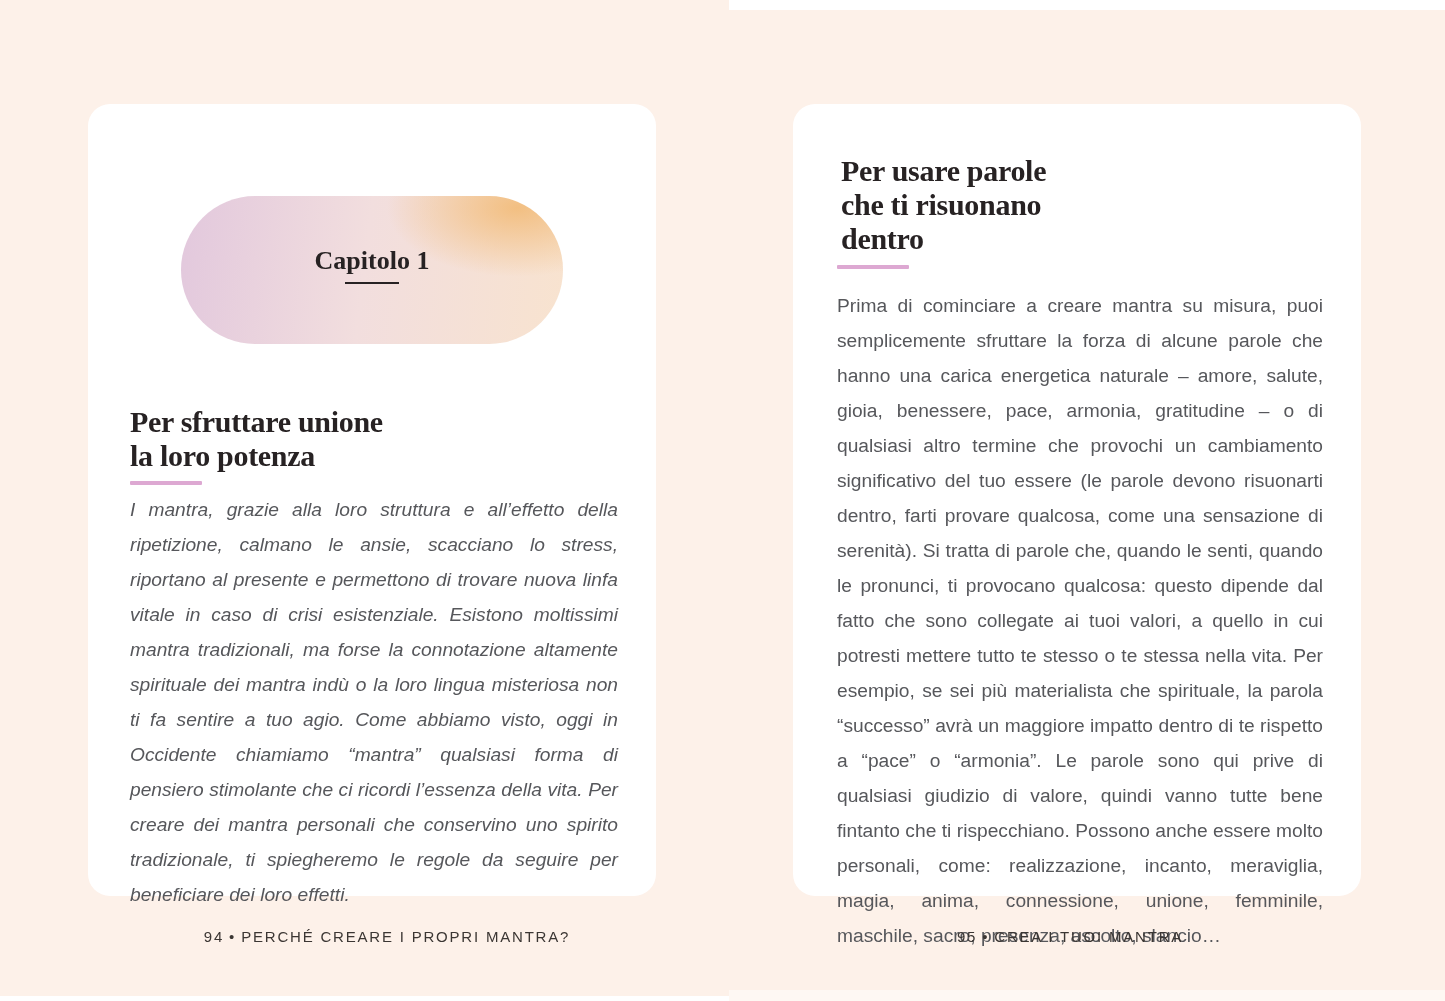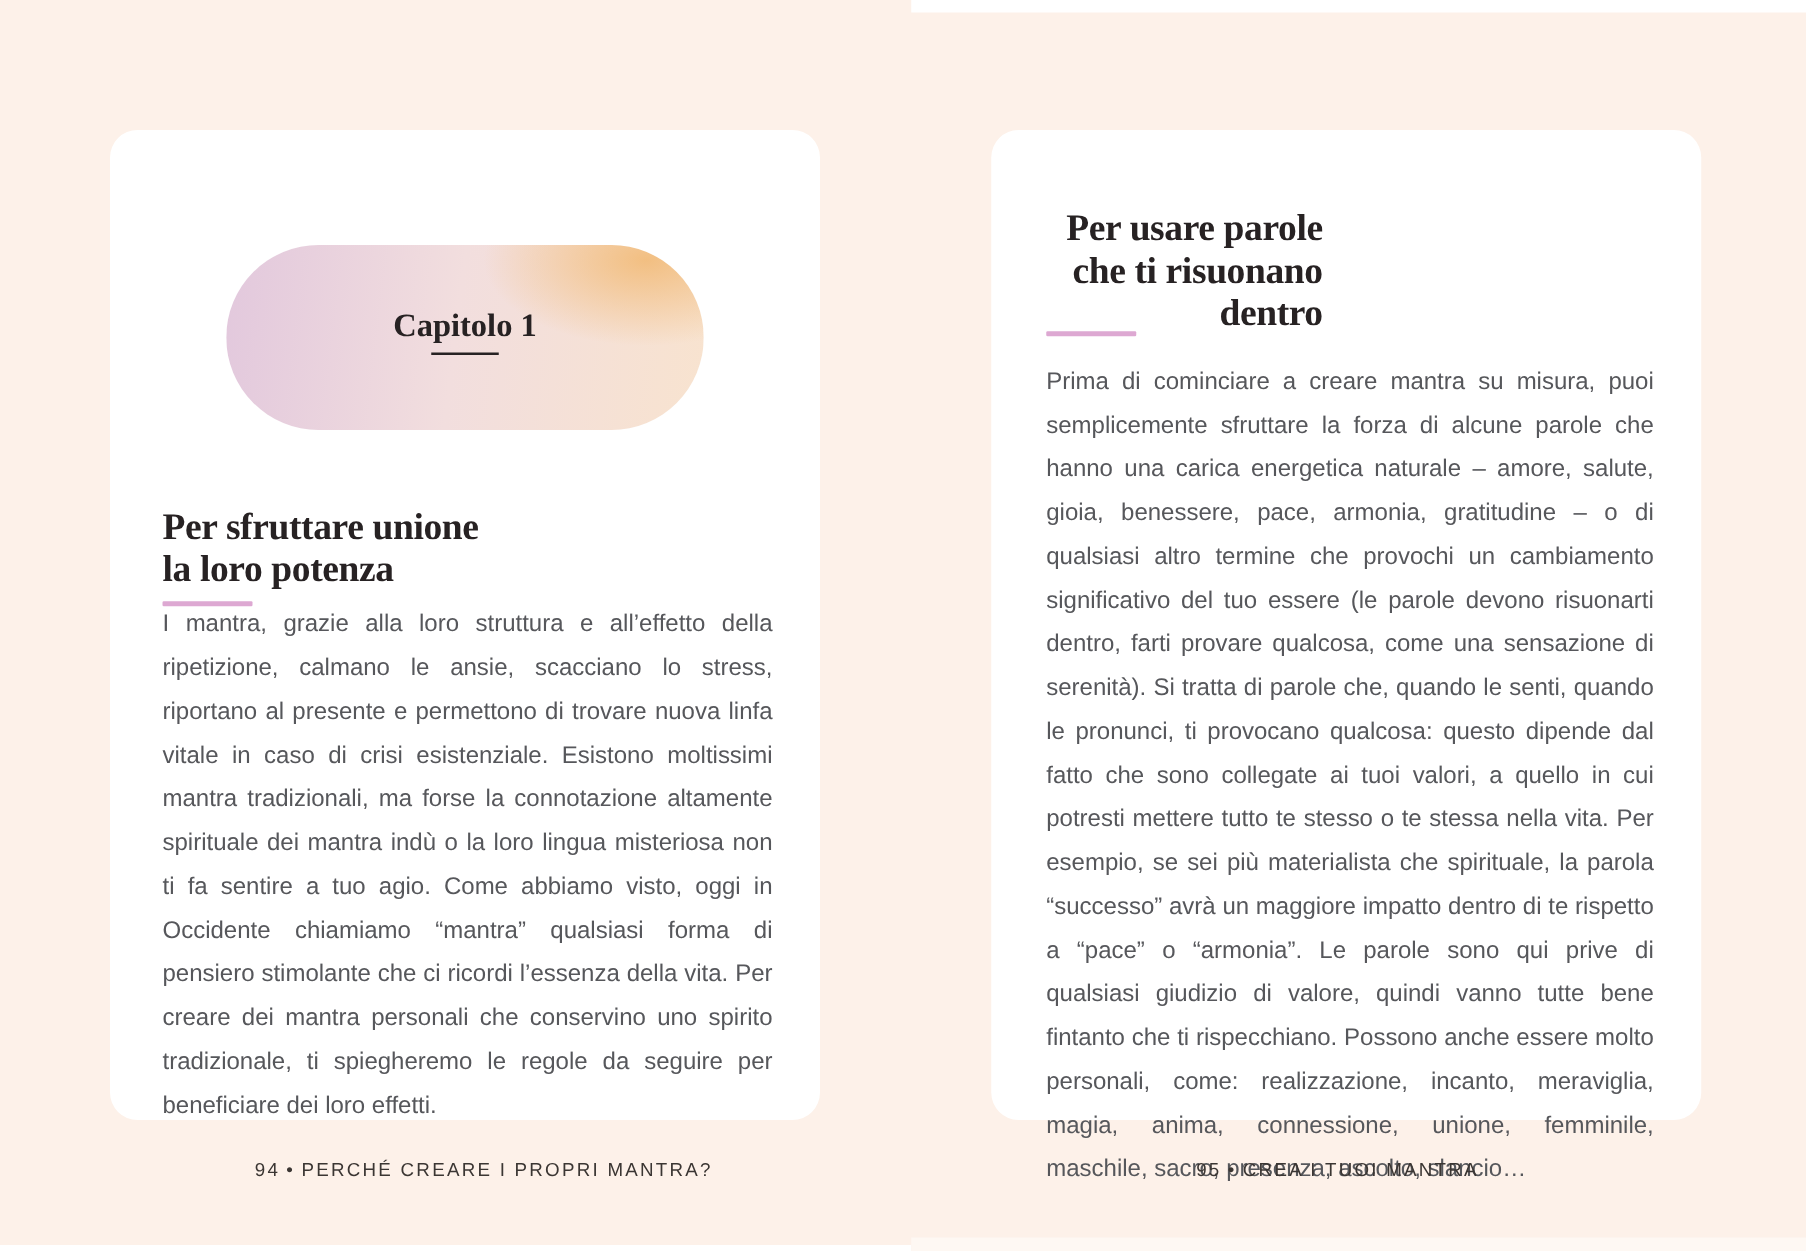--- a/index.html
+++ b/index.html
@@ -57,21 +57,21 @@
 
   .accent-rule{position:absolute;width:72px;height:4px;background:var(--accent-rule);border-radius:1px;}
   .left .accent-rule{left:42px;top:377px;}
   .right .accent-rule{left:44px;top:161px;}
 
   .body-text{
     position:absolute;width:488px;
     font-size:19.2px;line-height:35px;color:var(--body-text);
     text-align:justify;
   }
-  .left .body-text{left:42px;top:378px;}
+  .left .body-text{left:42px;top:388px;font-style:italic;}
   .right .body-text{left:44px;top:184px;width:486px;}
 
   .page-footer{
     position:absolute;top:928px;width:568px;text-align:center;
     font-size:15px;letter-spacing:1.8px;color:var(--footer-text);
     text-transform:uppercase;white-space:nowrap;
   }
   .page-footer.left-f{left:103px;}
   .page-footer.right-f{left:786px;}
   .footer-sep{padding:0 5px;}
@@ -88,21 +88,21 @@
     <div class="chapter-kicker">Capitolo 1</div>
     <div class="kicker-rule"></div>
   </div>
   <h2 class="section-heading" style="margin:0;">Per sfruttare unione
 la loro potenza</h2>
   <div class="accent-rule"></div>
   <p class="body-text" style="margin:0;">I mantra, grazie alla loro struttura e all’effetto della ripetizione, calmano le ansie, scacciano lo stress, riportano al presente e permettono di trovare nuova linfa vitale in caso di crisi esistenziale. Esistono moltissimi mantra tradizionali, ma forse la connotazione altamente spirituale dei mantra indù o la loro lingua misteriosa non ti fa sentire a tuo agio. Come abbiamo visto, oggi in Occidente chiamiamo “mantra” qualsiasi forma di pensiero stimolante che ci ricordi l’essenza della vita. Per creare dei mantra personali che conservino uno spirito tradizionale, ti spiegheremo le regole da seguire per beneficiare dei loro effetti.</p>
 </div>
 
 <div class="page-card right">
-  <h2 class="section-heading" style="margin:16px;text-align:right;">Per usare parole
+  <h2 class="section-heading" style="margin:4px;">Per usare parole
 che ti risuonano
 dentro</h2>
   <div class="accent-rule"></div>
   <p class="body-text" style="margin:0;">Prima di cominciare a creare mantra su misura, puoi semplicemente sfruttare la forza di alcune parole che hanno una carica energetica naturale – amore, salute, gioia, benessere, pace, armonia, gratitudine – o di qualsiasi altro termine che provochi un cambiamento significativo del tuo essere (le parole devono risuonarti dentro, farti provare qualcosa, come una sensazione di serenità). Si tratta di parole che, quando le senti, quando le pronunci, ti provocano qualcosa: questo dipende dal fatto che sono collegate ai tuoi valori, a quello in cui potresti mettere tutto te stesso o te stessa nella vita. Per esempio, se sei più materialista che spirituale, la parola “successo” avrà un maggiore impatto dentro di te rispetto a “pace” o “armonia”. Le parole sono qui prive di qualsiasi giudizio di valore, quindi vanno tutte bene fintanto che ti rispecchiano. Possono anche essere molto personali, come: realizzazione, incanto, meraviglia, magia, anima, connessione, unione, femminile, maschile, sacro, presenza, ascolto, slancio…</p>
 </div>
 
 <div class="page-footer left-f">
   <span>94</span><span class="footer-sep">•</span><span>PERCHÉ CREARE I PROPRI MANTRA?</span>
 </div>
 

